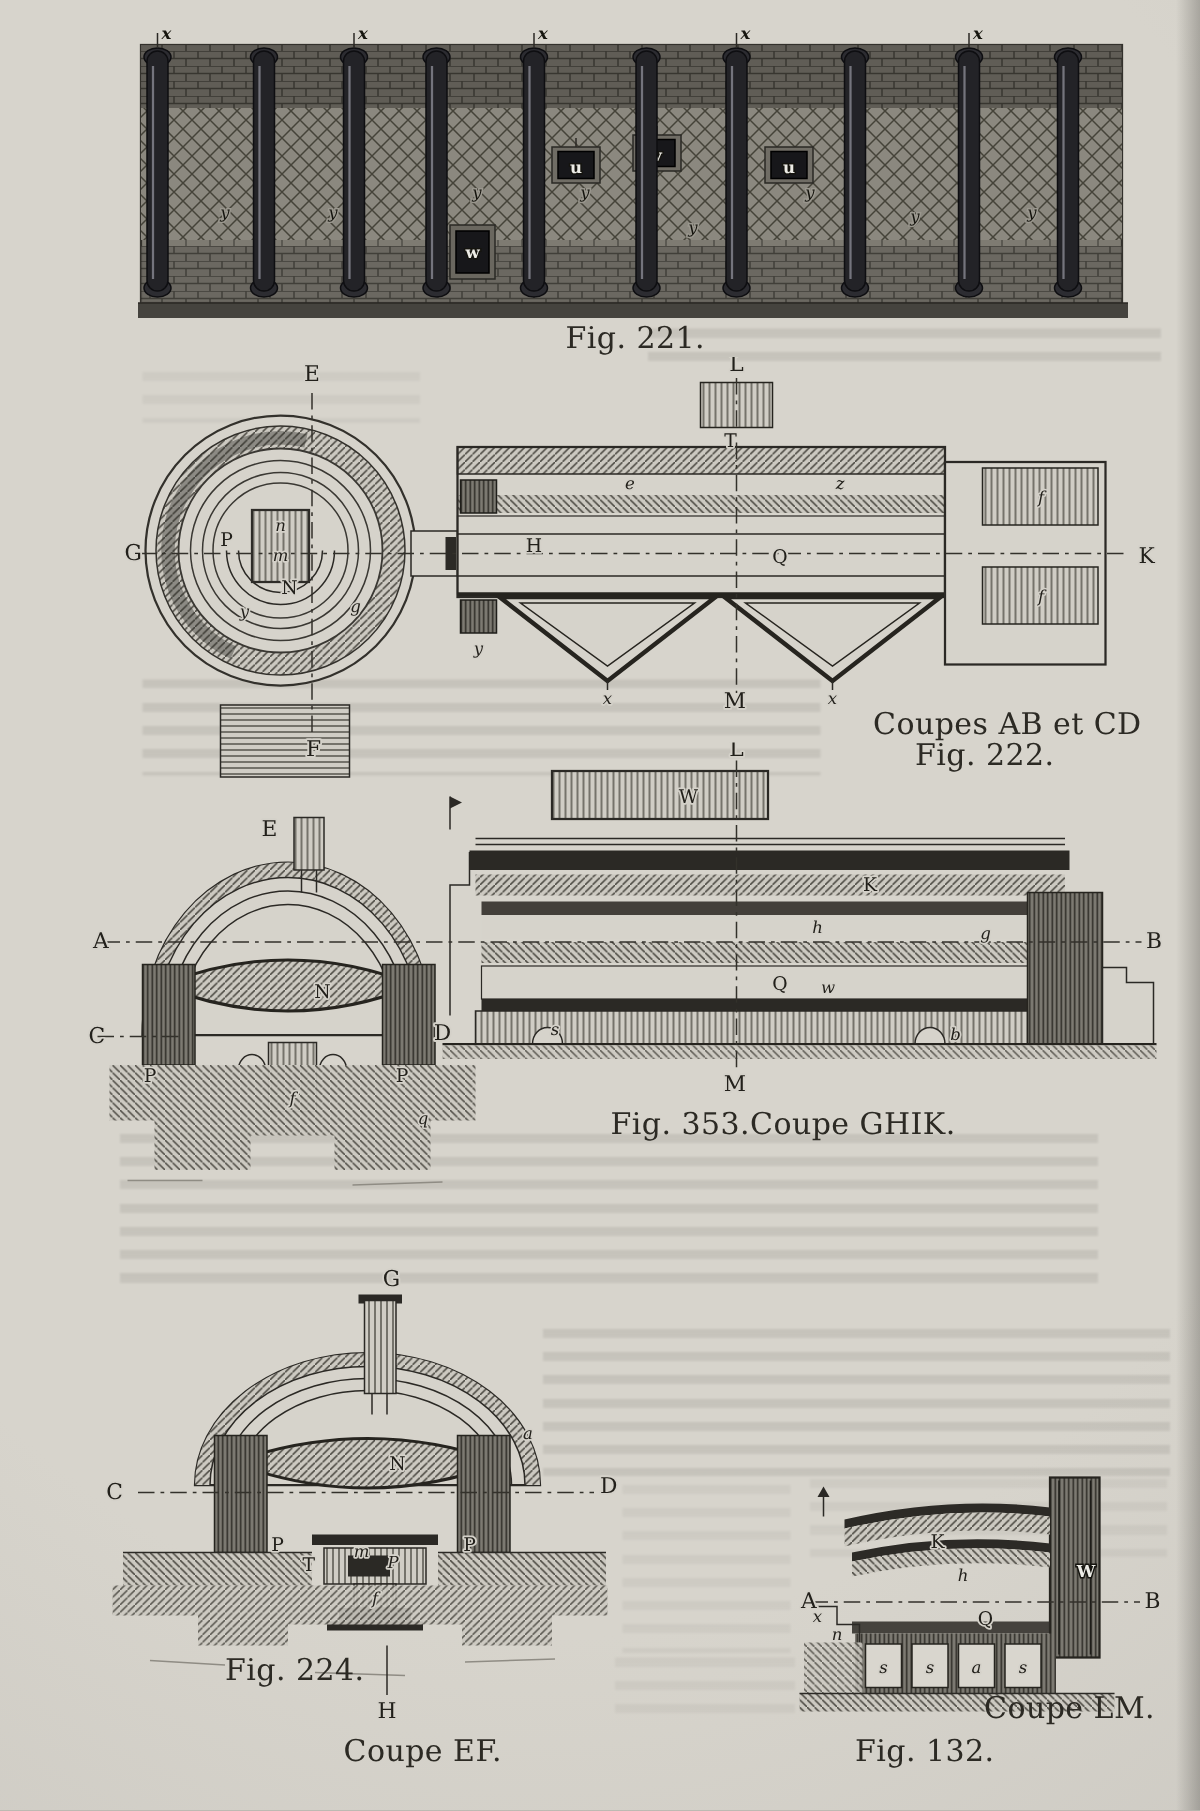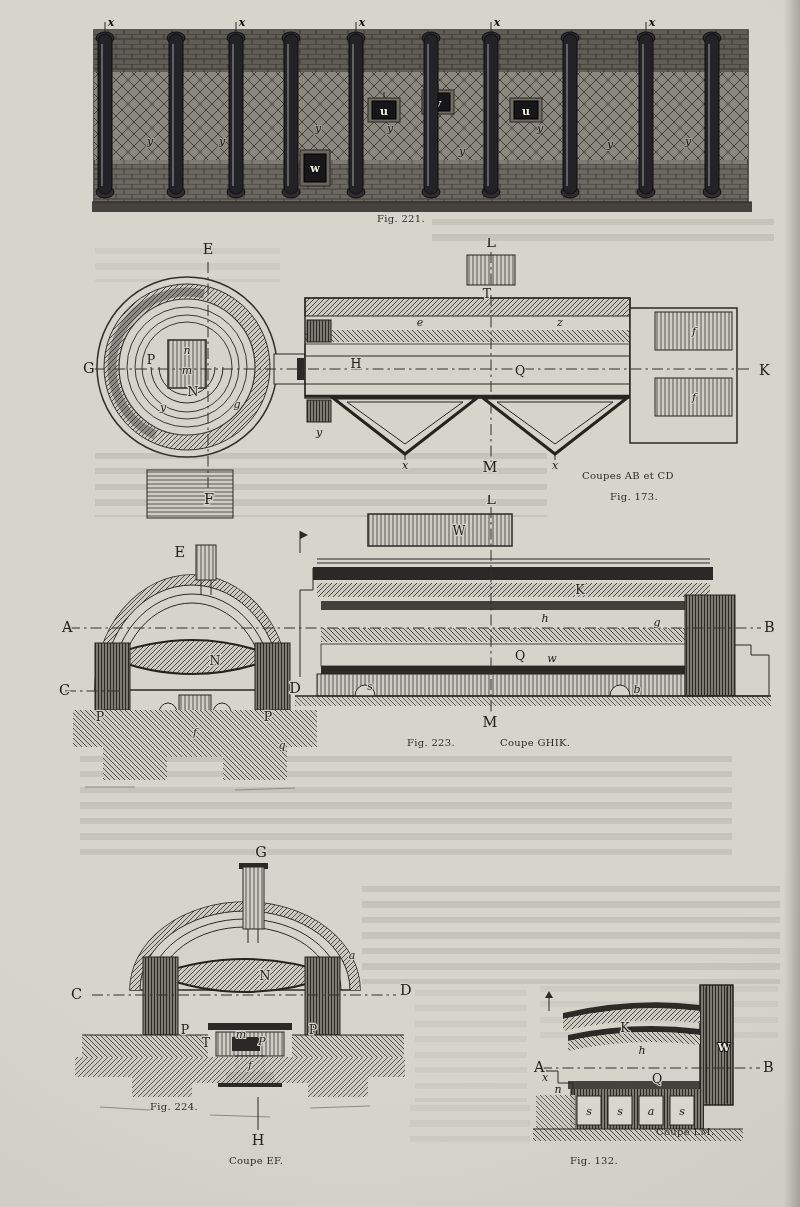--- a/index.html
+++ b/index.html
@@ -2,21 +2,21 @@
 <html><head>
 <meta charset="utf-8">
 <style>
   *{box-sizing:border-box}
   body{margin:0;background:#b6b3ac;font-family:"DejaVu Serif",serif}
   .page{position:relative;width:800px;height:1207px;margin:0 auto;overflow:hidden;
     background:radial-gradient(140% 105% at 45% 38%, #d7d4cc 50%, #cbc8c1 82%, #bcb9b2 100%);}
   .edge-shade{position:absolute;top:0;right:0;width:16px;height:100%;
     background:linear-gradient(to right, rgba(0,0,0,0), rgba(60,58,54,.30));}
   .fig{position:absolute}
-  .caption{position:absolute;font-size:10px;color:#2c2a24;letter-spacing:.3px;white-space:nowrap}
+  .caption{position:absolute;font-size:20px;color:#2c2a24;letter-spacing:.3px;white-space:nowrap}
   .ghost{position:absolute;opacity:.42;filter:blur(.6px);
     background:repeating-linear-gradient(180deg, rgba(92,90,84,.34) 0px, rgba(92,90,84,.30) 6px,
       rgba(92,90,84,0) 6px, rgba(92,90,84,0) 15.5px);}
   .ghost.lite{opacity:.22}
   svg text{font-family:"DejaVu Serif",serif;text-anchor:middle}
   .big{font-size:14.5px;fill:#22201b;paint-order:stroke;stroke:#d4d1c9;stroke-width:2.5px;stroke-linejoin:round}
   .lb{font-size:12.5px;fill:#22201b;paint-order:stroke;stroke:#d4d1c9;stroke-width:2.4px;stroke-linejoin:round}
   .lbs{font-size:11px;font-style:italic;fill:#22201b;paint-order:stroke;stroke:#d4d1c9;stroke-width:2.2px;stroke-linejoin:round}
   .lbw{font-size:11px;font-weight:bold;fill:#edece6;paint-order:stroke;stroke:#15140f;stroke-width:2px}
   .lbx{font-size:11px;font-weight:bold;font-style:italic;fill:#17160f}
@@ -275,21 +275,21 @@
     <text x="162" y="170" class="lbs">g</text>
     <text x="345" y="88" class="lbs">e</text>
     <text x="485" y="88" class="lbs">z</text>
     <text x="619" y="97" class="lbs">f</text>
     <text x="619" y="163" class="lbs">f</text>
     <text x="330" y="231" class="lbs">x</text>
     <text x="480" y="231" class="lbs">x</text>
     <text x="244" y="198" class="lbs">y</text>
   </svg>
   <div class="caption" style="left:582px;top:470px">Coupes AB et CD</div>
-  <div class="caption" style="left:610px;top:491px">Fig. 173.</div>
+  <div class="caption" style="left:610px;top:491px">Fig. 222.</div>
 
   <svg class="fig" style="left:55px;top:495px" width="720" height="320" viewBox="0 0 720 320">
 
     <rect x="313" y="19" width="144" height="32" fill="url(#pHV)" stroke="#2b2925" stroke-width="1.5"></rect>
     <g>
       <line x1="245" y1="36" x2="245" y2="58" class="ink"></line>
       <path d="M245,36 L253,40 L245,44 Z" fill="#2b2925"></path>
     </g>
 
     <g>
@@ -350,21 +350,21 @@
     <text x="140" y="241" class="lbs">f</text>
     <text x="227" y="254" class="lbs">q</text>
     <text x="525" y="99" class="lb">K</text>
     <text x="490" y="127" class="lbs">h</text>
     <text x="465" y="165" class="lb">Q</text>
     <text x="497" y="167" class="lbs">w</text>
     <text x="315" y="195" class="lbs">s</text>
     <text x="582" y="198" class="lbs">b</text>
     <text x="602" y="131" class="lbs">g</text>
   </svg>
-  <div class="caption" style="left:407px;top:737px">Fig. 223.</div>
+  <div class="caption" style="left:407px;top:737px">Fig. 353.</div>
   <div class="caption" style="left:500px;top:737px">Coupe GHIK.</div>
 
   <svg class="fig" style="left:60px;top:845px" width="360" height="305" viewBox="0 0 360 305">
     <g>
       <path d="M70,145 A115,88 0 0 1 300,145 Z" fill="#d6d3cb" stroke="#2b2925" stroke-width="1.5"></path>
       <path d="M70,145 A115,88 0 0 1 300,145 L290,145 A105,79 0 0 0 80,145 Z" fill="url(#pHD)"></path>
       <path d="M80,145 A105,79 0 0 1 290,145" class="ink"></path>
       <path d="M89,145 A96,71 0 0 1 281,145" class="ink"></path>
       <path d="M98,145 A87,63 0 0 1 272,145" class="ink"></path>
       <rect x="179" y="18" width="29" height="6" fill="#2b2925"></rect>

